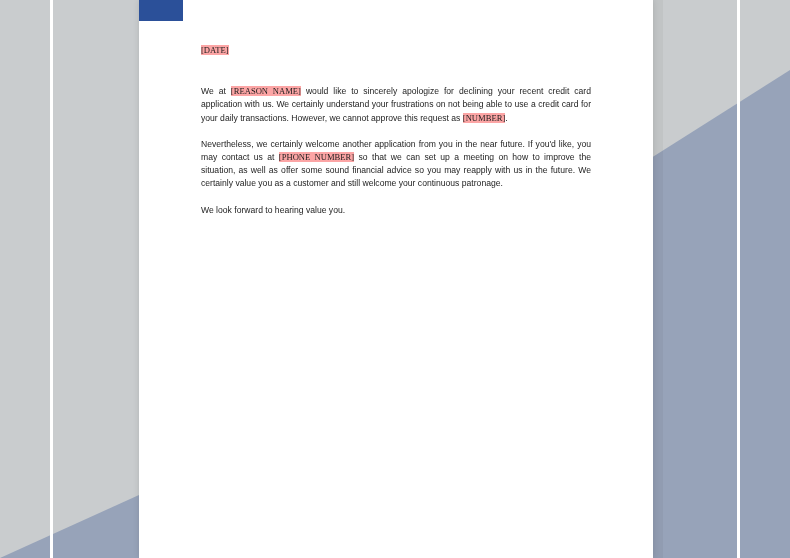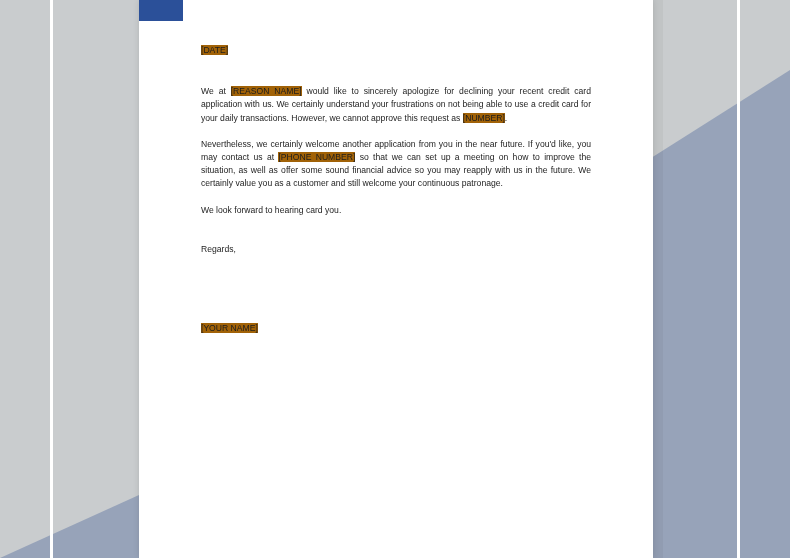--- a/index.html
+++ b/index.html
@@ -16,21 +16,21 @@
     }
     .corner-tab {
       position: absolute; left: 0; top: 0; width: 44px; height: 21px;
       background: #2b5099;
     }
     .content {
       position: absolute; left: 62px; top: 44px; width: 390px;
       font-size: 8.6px; line-height: 13.2px; color: #1d1d1d;
     }
     .content p { margin: 0; text-align: justify; }
-    .hl { background: #a16207; }
+    .hl { background: #fca5a5; font-family: Liberation Serif, serif; }
     .gap-s { height: 13px; }
     .gap-m { height: 14px; }
     .gap-l { height: 26px; }
     .gap-xl { height: 40px; }
   </style>
 </head>
 <body>
 
 <svg class="bg" width="790" height="558" viewBox="0 0 790 558">
   <rect x="0" y="0" width="790" height="558" fill="#c9ccce"></rect>
@@ -53,23 +53,21 @@
     <div class="gap-m"></div>
 
     <div class="gap-m"></div>
 
     <p><span>We at </span><span class="hl">[REASON NAME]</span><span> would like to sincerely apologize for declining your recent credit card application with us. We certainly understand your frustrations on not being able to use a credit card for your daily transactions. However, we cannot approve this request as </span><span class="hl">[NUMBER]</span><span>.</span></p>
     <div class="gap-s"></div>
 
     <p><span>Nevertheless, we certainly welcome another application from you in the near future. If you'd like, you may contact us at </span><span class="hl">[PHONE NUMBER]</span><span> so that we can set up a meeting on how to improve the situation, as well as offer some sound financial advice so you may reapply with us in the future. We certainly value you as a customer and still welcome your continuous patronage.</span></p>
     <div class="gap-s"></div>
 
-    <p>We look forward to hearing card you.</p>
+    <p>We look forward to hearing value you.</p>
     <div class="gap-l"></div>
 
-    <p>Regards,</p>
     <div class="gap-l"></div>
 
     <div class="gap-xl"></div>
 
-    <p><span class="hl">[YOUR NAME]</span></p>
   </div>
 </div>
 
 </body></html>

